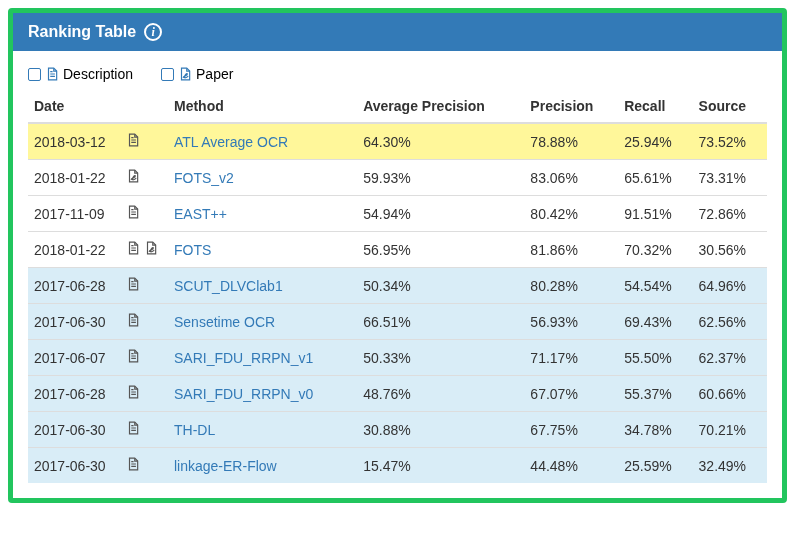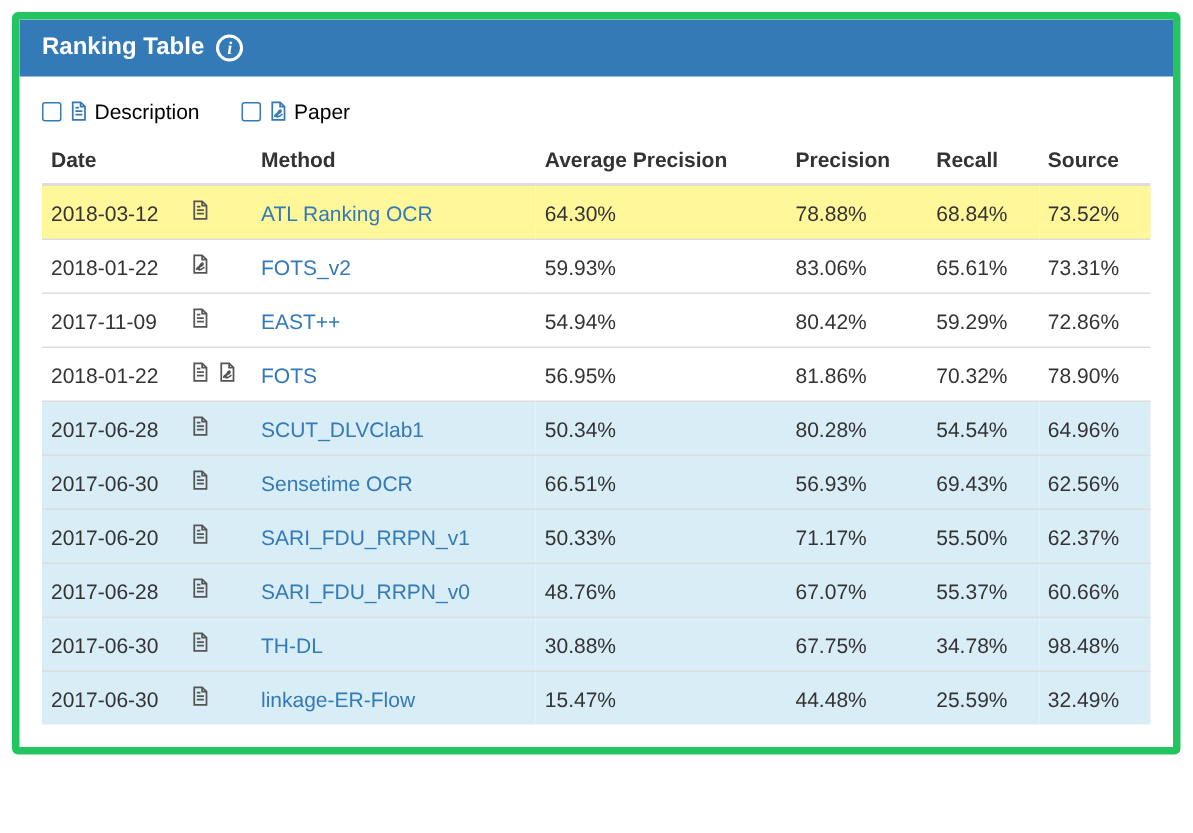--- a/index.html
+++ b/index.html
@@ -159,24 +159,24 @@
         </tr>
       </thead>
       <tbody id="tbody">
           <tr class="hl">
             <td class="col-date">2018-03-12</td>
             <td class="icons-cell"><span class="icon">
                 <svg>
                   <use href="#i-file-text"></use>
                 </svg>
               </span></td>
-            <td><a href="#" class="method-link">ATL Ranking OCR</a></td>
+            <td><a href="#" class="method-link">ATL Average OCR</a></td>
             <td>64.30%</td>
             <td>78.88%</td>
-            <td>68.84%</td>
+            <td>25.94%</td>
             <td>73.52%</td>
           </tr>
           <tr>
             <td class="col-date">2018-01-22</td>
             <td class="icons-cell"><span class="icon">
                 <svg>
                   <use href="#i-file-pdf"></use>
                 </svg>
               </span></td>
             <td><a href="#" class="method-link">FOTS_v2</a></td>
@@ -188,39 +188,39 @@
           <tr>
             <td class="col-date">2017-11-09</td>
             <td class="icons-cell"><span class="icon">
                 <svg>
                   <use href="#i-file-text"></use>
                 </svg>
               </span></td>
             <td><a href="#" class="method-link">EAST++</a></td>
             <td>54.94%</td>
             <td>80.42%</td>
-            <td>59.29%</td>
+            <td>91.51%</td>
             <td>72.86%</td>
           </tr>
           <tr>
             <td class="col-date">2018-01-22</td>
             <td class="icons-cell"><span class="icon">
                 <svg>
                   <use href="#i-file-text"></use>
                 </svg>
               </span><span class="icon">
                 <svg>
                   <use href="#i-file-pdf"></use>
                 </svg>
               </span></td>
             <td><a href="#" class="method-link">FOTS</a></td>
             <td>56.95%</td>
             <td>81.86%</td>
             <td>70.32%</td>
-            <td>78.90%</td>
+            <td>30.56%</td>
           </tr>
           <tr class="alt">
             <td class="col-date">2017-06-28</td>
             <td class="icons-cell"><span class="icon">
                 <svg>
                   <use href="#i-file-text"></use>
                 </svg>
               </span></td>
             <td><a href="#" class="method-link">SCUT_DLVClab1</a></td>
             <td>50.34%</td>
@@ -235,21 +235,21 @@
                   <use href="#i-file-text"></use>
                 </svg>
               </span></td>
             <td><a href="#" class="method-link">Sensetime OCR</a></td>
             <td>66.51%</td>
             <td>56.93%</td>
             <td>69.43%</td>
             <td>62.56%</td>
           </tr>
           <tr class="alt">
-            <td class="col-date">2017-06-20</td>
+            <td class="col-date">2017-06-07</td>
             <td class="icons-cell"><span class="icon">
                 <svg>
                   <use href="#i-file-text"></use>
                 </svg>
               </span></td>
             <td><a href="#" class="method-link">SARI_FDU_RRPN_v1</a></td>
             <td>50.33%</td>
             <td>71.17%</td>
             <td>55.50%</td>
             <td>62.37%</td>
@@ -271,21 +271,21 @@
             <td class="col-date">2017-06-30</td>
             <td class="icons-cell"><span class="icon">
                 <svg>
                   <use href="#i-file-text"></use>
                 </svg>
               </span></td>
             <td><a href="#" class="method-link">TH-DL</a></td>
             <td>30.88%</td>
             <td>67.75%</td>
             <td>34.78%</td>
-            <td>98.48%</td>
+            <td>70.21%</td>
           </tr>
           <tr class="alt">
             <td class="col-date">2017-06-30</td>
             <td class="icons-cell"><span class="icon">
                 <svg>
                   <use href="#i-file-text"></use>
                 </svg>
               </span></td>
             <td><a href="#" class="method-link">linkage-ER-Flow</a></td>
             <td>15.47%</td>

